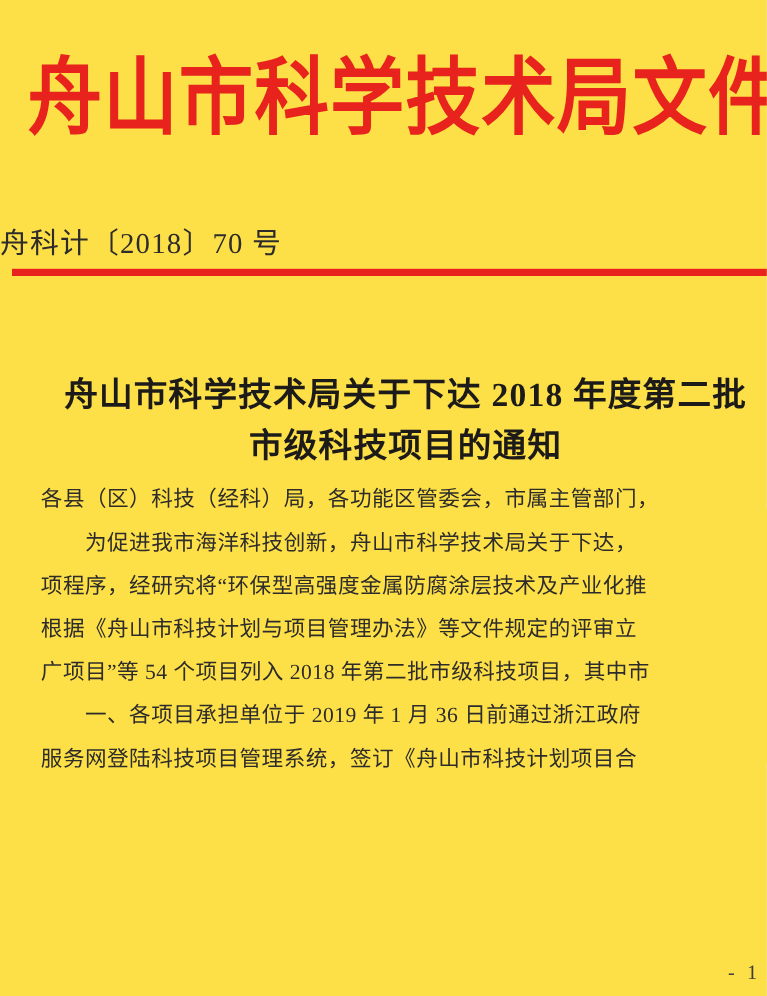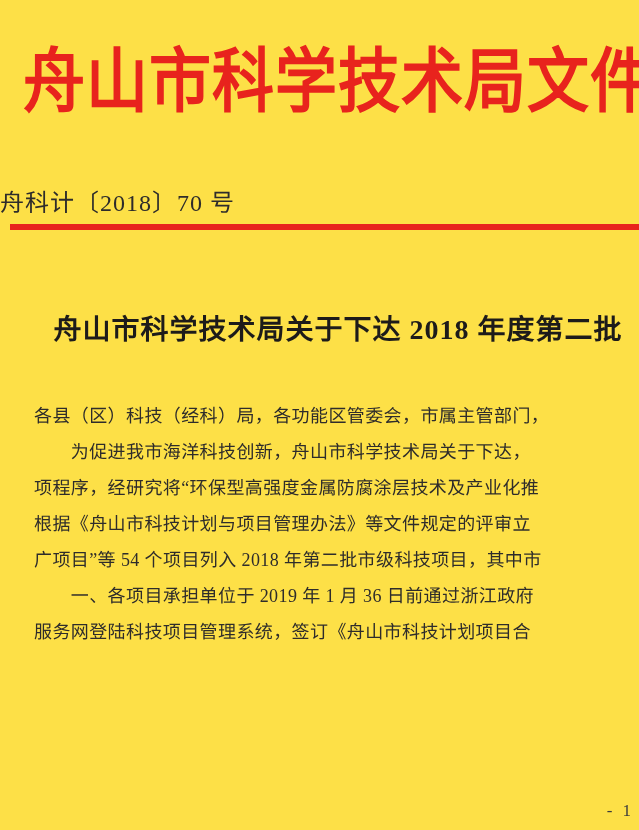--- a/index.html
+++ b/index.html
@@ -92,20 +92,21 @@
 <div class="page">
 
   <div class="red-head">舟山市科学技术局文件</div>
 
   <div class="doc-number">舟科计〔2018〕70 号</div>
 
   <div class="red-rule"></div>
 
   <h2 class="notice-title">
     <span>舟山市科学技术局关于下达 2018 年度第二批</span><br>
+    <span>市级科技项目的通知</span>
   </h2>
 
   <div class="body-text">
     <div class="body-line">各县（区）科技（经科）局，各功能区管委会，市属主管部门，</div>
     <div class="body-line">　　为促进我市海洋科技创新，舟山市科学技术局关于下达，</div>
     <div class="body-line">项程序，经研究将“环保型高强度金属防腐涂层技术及产业化推</div>
     <div class="body-line">根据《舟山市科技计划与项目管理办法》等文件规定的评审立</div>
     <div class="body-line">广项目”等 54 个项目列入 2018 年第二批市级科技项目，其中市</div>
     <div class="body-line">　　一、各项目承担单位于 2019 年 1 月 36 日前通过浙江政府</div>
     <div class="body-line">服务网登陆科技项目管理系统，签订《舟山市科技计划项目合</div>

